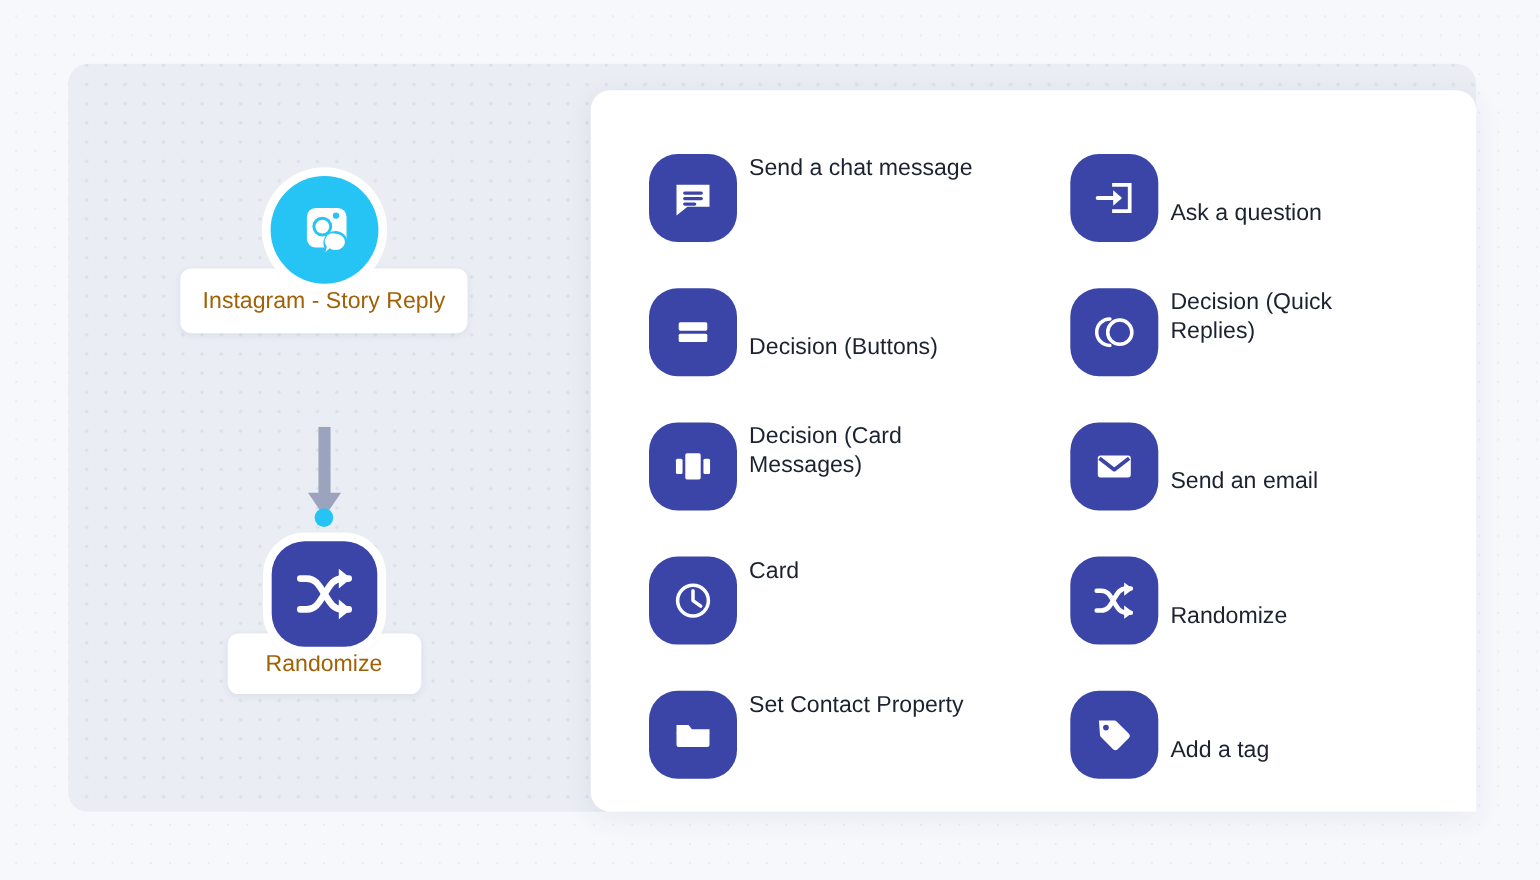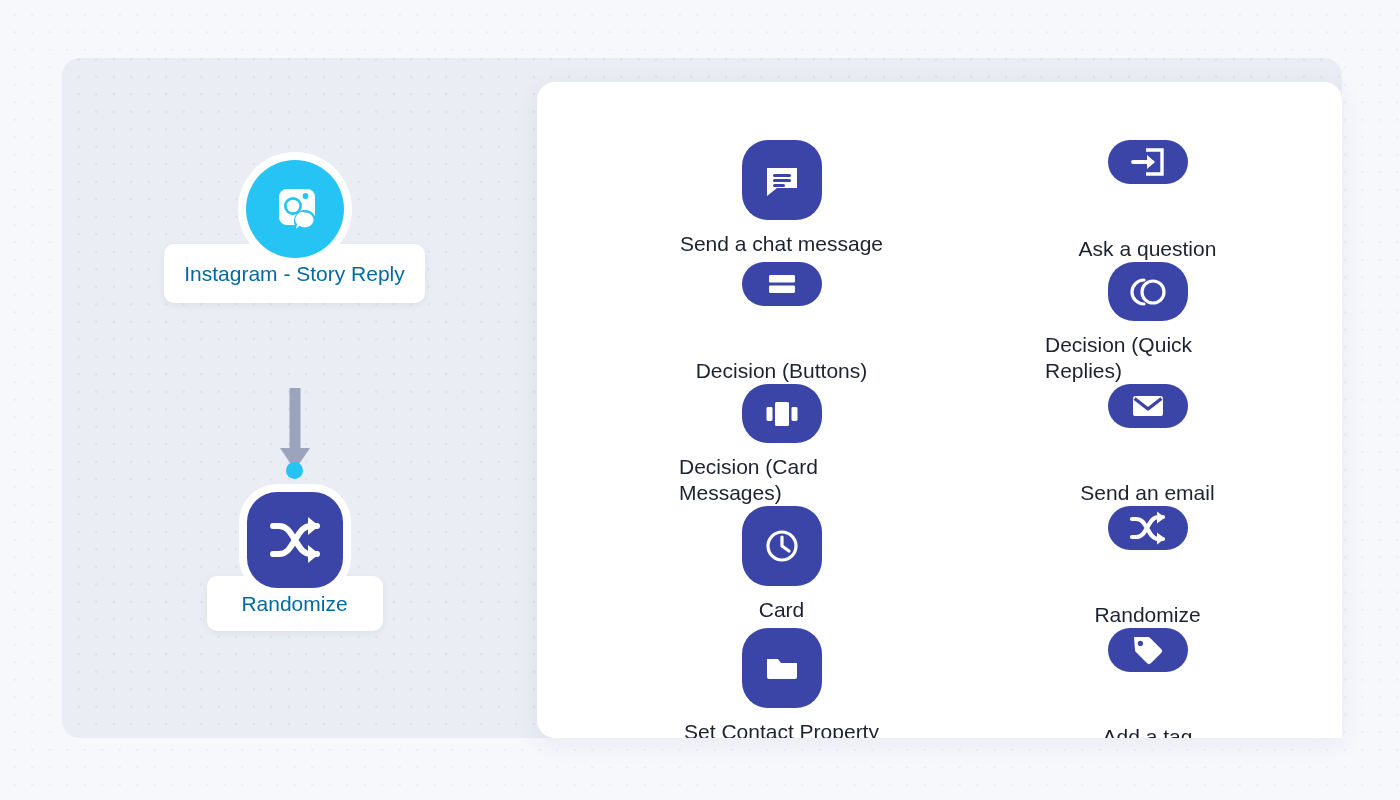--- a/index.html
+++ b/index.html
@@ -71,21 +71,21 @@
     border-radius: 30px;
     background: #3b45a8;
     width: 96px;
     height: 96px;
   }
 
   .node-label {
     background: #ffffff;
     border-radius: 10px;
     box-shadow: 0 2px 7px rgba(40,60,110,.07);
-    color: #0369a1;
+    color: #a16207;
     font-size: 21px;
     line-height: 31px;
     text-align: center;
     padding: 14px 18px;
     margin-top: -14px;
     position: relative;
     z-index: 2;
     width: 100%;
     box-sizing: border-box;
   }
@@ -132,24 +132,23 @@
     left: 53px;
     top: 58px;
     right: 20px;
     display: grid;
     grid-template-columns: 383px 1fr;
     grid-auto-rows: 122px;
     column-gap: 0px;
   }
   .menu-item {
     display: flex;
-    align-items: center;
+    align-items: flex-start;
     gap: 11px;
     cursor: pointer;
-    flex-direction: column;
   }
   .menu-icon {
     width: 80px;
     height: 80px;
     min-width: 80px;
     border-radius: 26px;
     background: #3b45a8;
     display: flex;
     align-items: center;
     justify-content: center;

